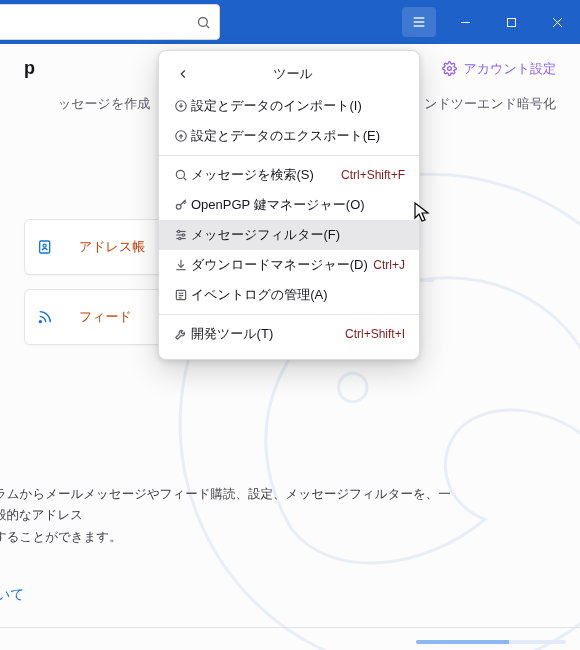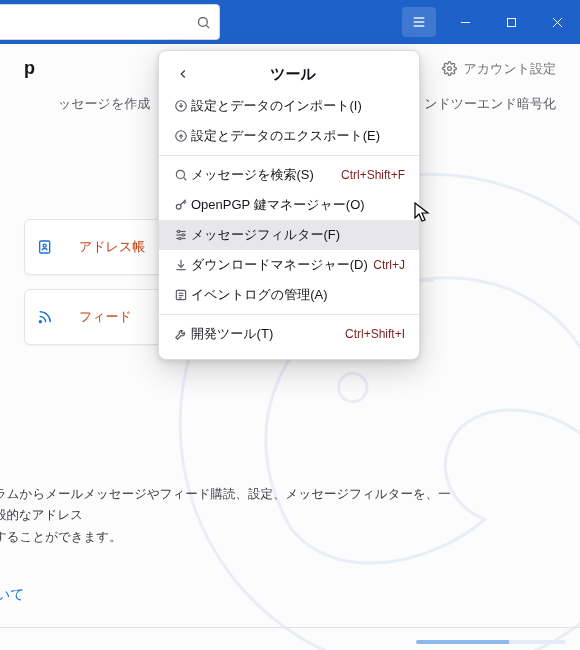--- a/index.html
+++ b/index.html
@@ -35,21 +35,21 @@
   .searchwrap .mag{color:#5b5b66;}
 
   
   .main{position:absolute;top:44px;left:0;right:0;bottom:0;background:#fcfcfd;overflow:hidden;}
   .bg-bird{
     position:absolute;right:-110px;top:120px;width:520px;height:520px;opacity:0.08;pointer-events:none;
   }
   .header-row{
     display:flex;justify-content:space-between;align-items:center;padding:14px 24px 10px 24px;
   }
-  .acct-setting{display:flex;align-items:center;gap:6px;color:#737373;font-size:13px;cursor:pointer;}
+  .acct-setting{display:flex;align-items:center;gap:6px;color:#8b5cf6;font-size:13px;cursor:pointer;}
   .tabs-row{
     display:flex;gap:32px;padding:6px 24px 0 24px;color:var(--muted);font-size:13px;
   }
   .tab{display:flex;align-items:center;gap:6px;margin-left:34px;}
 
   .cards{padding:32px 24px;display:flex;flex-direction:column;gap:14px;position:relative;z-index:2;}
   .card{
     width:148px;height:56px;background:#fff;border:1px solid var(--light-border);border-radius:6px;
     display:flex;align-items:center;gap:26px;padding:0 12px;color:#c2410c;font-size:13px;
     box-shadow:0 1px 2px rgba(0,0,0,0.04);
@@ -67,21 +67,21 @@
   .progress>div{height:100%;background:#8bb8ee;width:62%;}
   .status-divider{position:absolute;left:0;right:0;bottom:22px;border-top:1px solid #e2e2e6;}
 
   
   .menu{
     position:absolute;top:50px;left:158px;width:262px;background:#fff;border:1px solid #dcdce0;border-radius:8px;
     box-shadow:0 10px 30px rgba(0,0,0,0.18),0 2px 6px rgba(0,0,0,0.12);
     z-index:50;padding:6px 0 10px;
   }
   .menu-header{
-    display:flex;align-items:center;justify-content:center;height:34px;position:relative;font-size:15px;font-weight:700;padding-left:8px;
+    display:flex;align-items:center;justify-content:center;height:34px;position:relative;font-size:13px;font-weight:400;padding-left:8px;
   }
   .menu-back{
     position:absolute;left:10px;top:0;bottom:0;width:28px;display:flex;align-items:center;justify-content:center;color:#333;border-radius:4px;
   }
   .menu-sep{height:1px;background:var(--light-border);margin:4px 0;}
   .menu-item{
     display:flex;align-items:center;gap:2px;height:30px;padding:0 14px;font-size:13px;color:#15141a;cursor:default;
   }
   .menu-item .mi{width:16px;color:#5b5b66;display:flex;align-items:center;justify-content:center;}
   .menu-item .lbl{flex:1;white-space:nowrap;overflow:hidden;text-overflow:ellipsis;}

